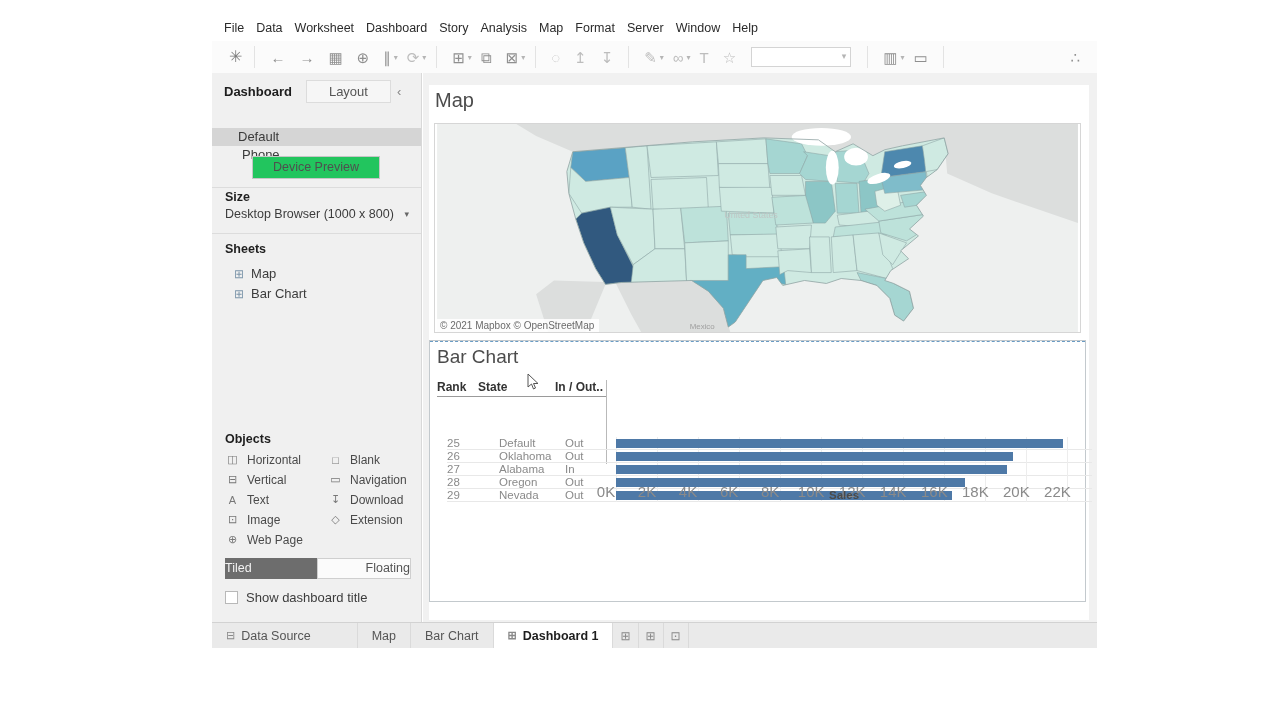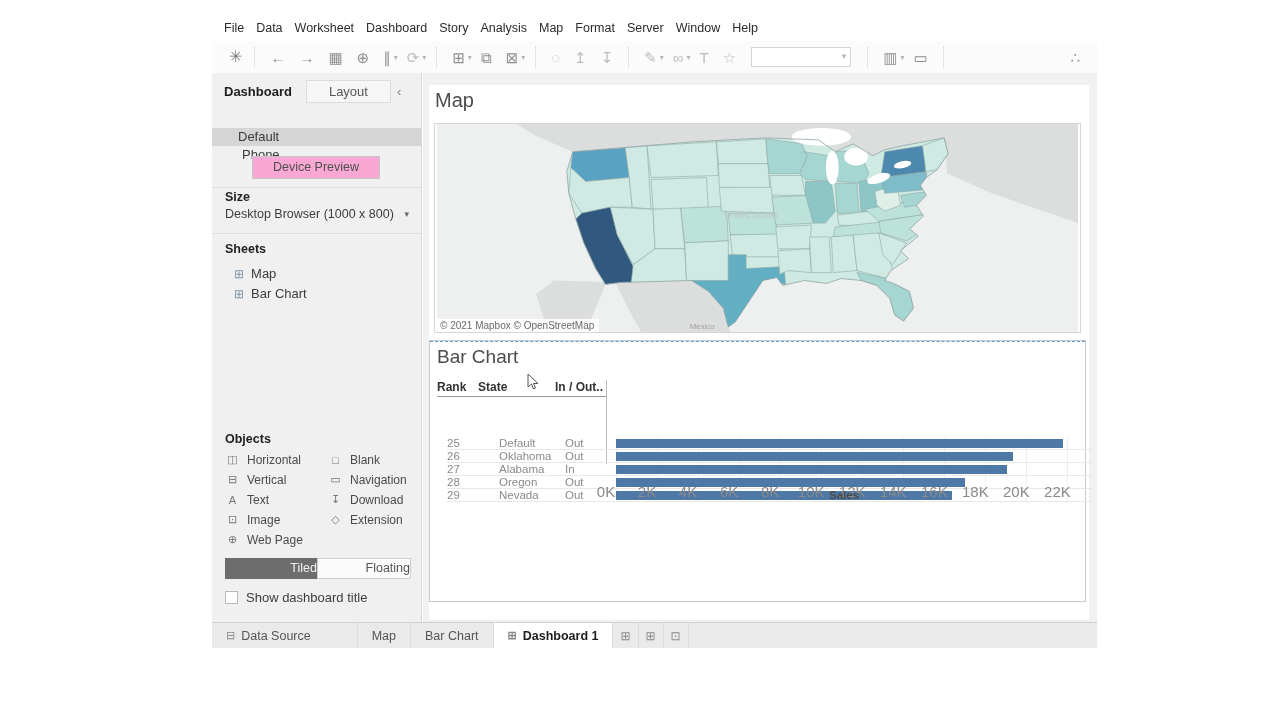--- a/index.html
+++ b/index.html
@@ -24,31 +24,31 @@
   .bodyrow { position:absolute; left:0; top:58px; width:100%; height:549px; }
 
   
   .sidebar { position:absolute; left:0; top:0; width:210px; height:100%; background:#f0f0f0; border-right:1px solid #d9d9d9; font-size:13px; color:#444; }
   .sb-tabs { position:absolute; left:0; top:5px; width:100%; height:26px; display:flex; align-items:center; }
   .sb-tab-active { font-weight:bold; color:#1d1d1d; padding:4px 14px 4px 12px; }
   .sb-tab { color:#555; background:#f6f6f6; border:1px solid #dcdcdc; padding:3px 22px; }
   .sb-collapse { margin-left:6px; color:#888; font-size:13px; }
   .sb-device { position:absolute; left:0; width:100%; height:18px; line-height:18px; padding-left:26px; color:#3a3a3a;margin-top:16px; }
   .sb-device.sel { background:#d5d5d5; }
-  .sb-btn { position:absolute; left:40px; top:83px; width:128px; height:23px; background:#f9a8d4; border:1px solid #c6c6c6; color:#4f4f4f; font-size:12.5px; text-align:center; line-height:21px; }
+  .sb-btn { position:absolute; left:40px; top:83px; width:128px; height:23px; background:#22c55e; border:1px solid #c6c6c6; color:#4f4f4f; font-size:12.5px; text-align:center; line-height:21px; }
   .sb-sep { position:absolute; left:0; width:100%; height:1px; background:#dcdcdc; }
   .sb-h { position:absolute; left:13px; font-weight:bold; color:#1f1f1f; font-size:12.5px; }
   .sb-sizeval { position:absolute; left:13px; top:134px; width:190px; color:#3c3c3c; font-size:12.5px; }
   .sb-sizeval .c { position:absolute; right:6px; top:2px; font-size:9px; color:#666; }
   .sheet-item { position:absolute; left:22px; height:17px; display:flex; align-items:center; gap:7px; color:#3c3c3c; }
   .sheet-ic { color:#7e97ab; font-size:12px; }
   .obj-item { position:absolute; height:15px; display:flex; align-items:center; gap:8px; color:#4a4a4a; font-size:12px; }
   .obj-ic { color:#777; font-size:11px; width:13px; text-align:center; }
   .seg { position:absolute; left:13px; top:485px; width:186px; height:21px; display:flex; font-size:12.5px; }
-  .seg .on  { flex:1; background:#6d6d6d; color:#f2f2f2; text-align:right; line-height:21px; }
+  .seg .on  { flex:1; background:#6d6d6d; color:#f2f2f2; text-align:left; line-height:21px; }
   .seg .off { flex:1; background:#fbfbfb; color:#555; border:1px solid #cfcfcf; text-align:right; line-height:19px; }
   .sb-check { position:absolute; left:13px; top:517px; display:flex; align-items:center; gap:8px; color:#3c3c3c; font-size:13px; }
   .sb-check .box { width:13px; height:13px; background:#fff; border:1px solid #b8b8b8; }
 
   
   .canvas { position:absolute; left:211px; top:0; right:0; bottom:0; background:#f1f1f1; }
   .dash { position:absolute; left:6px; top:12px; width:660px; height:535px; background:#ffffff; }
 
   .map-title { position:absolute; left:6px; top:4px; font-size:20px; color:#4c4c4c; }
   .map-frame { position:absolute; left:5px; top:38px; width:647px; height:210px; border:1px solid #d6d6d6; overflow:hidden; }

